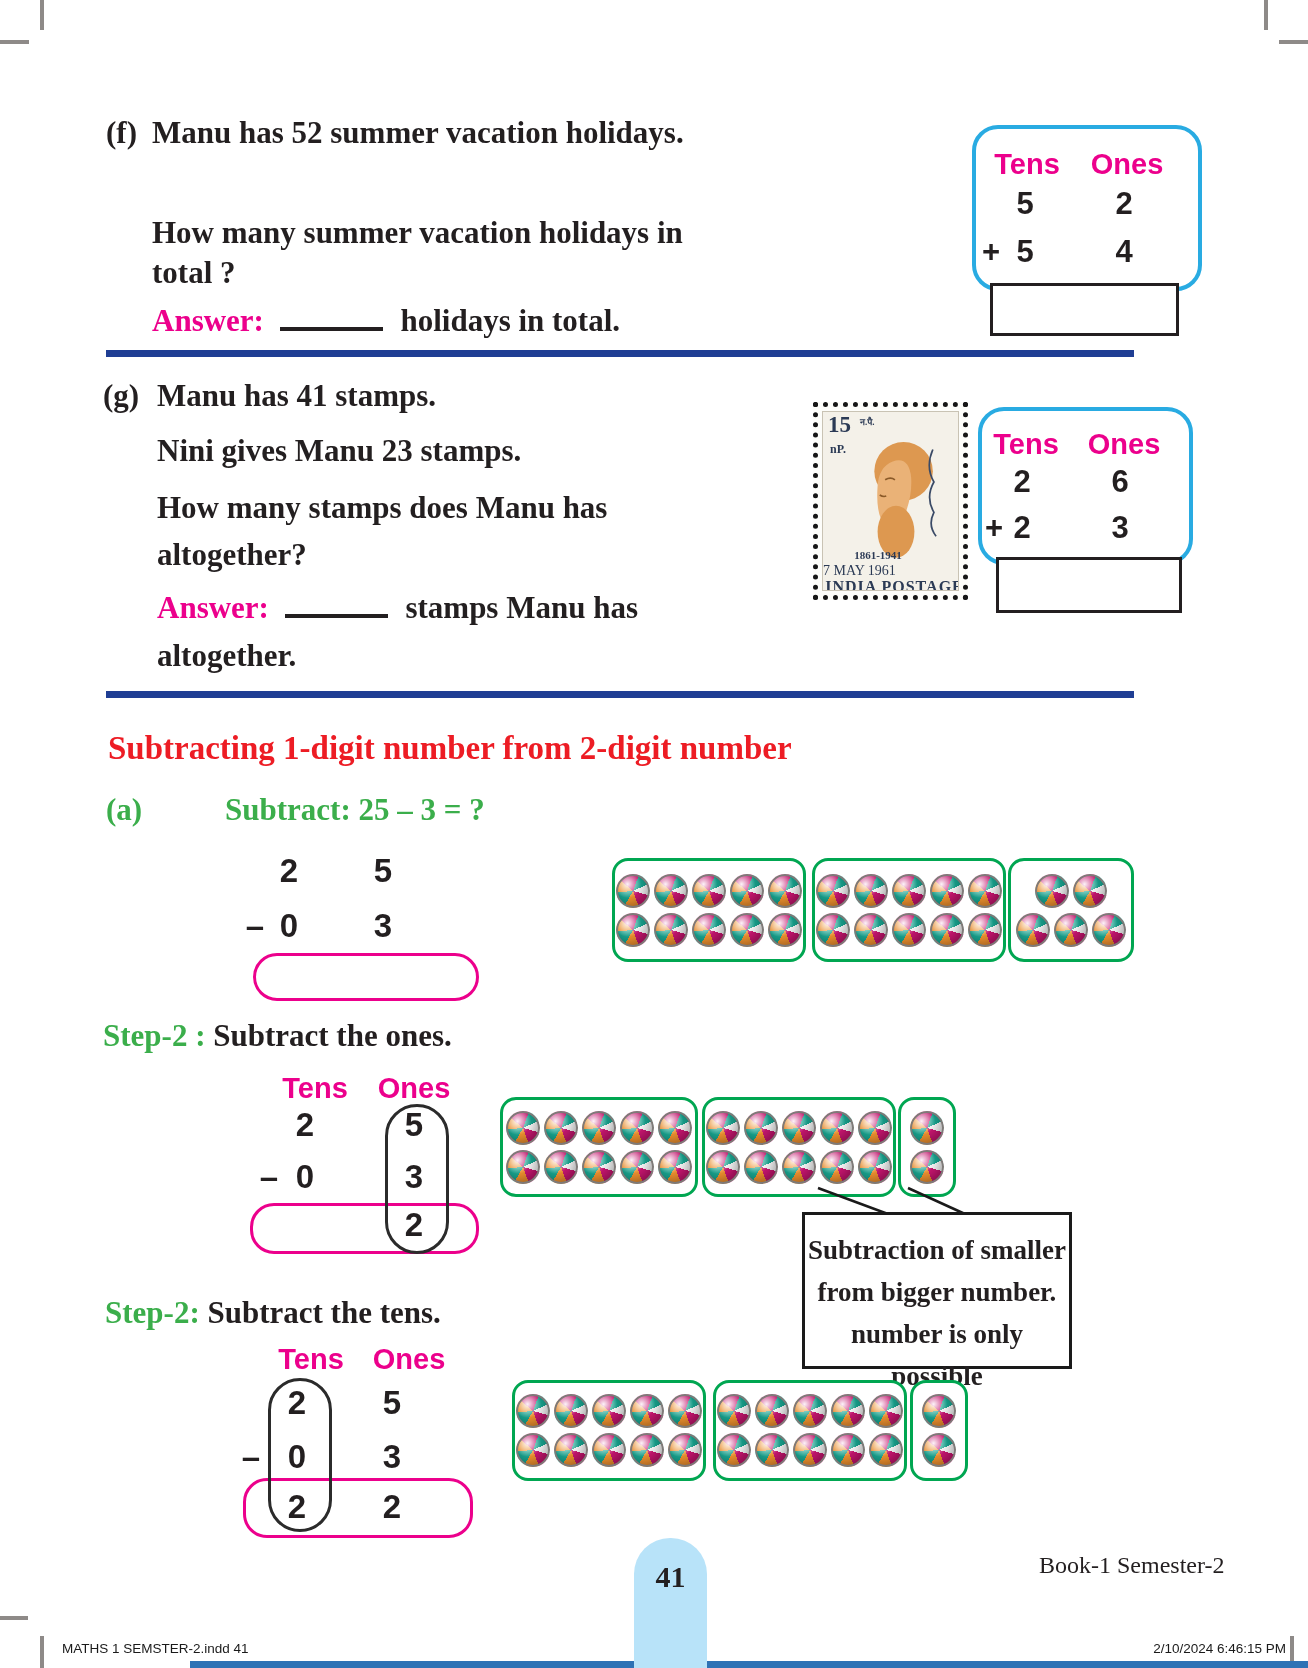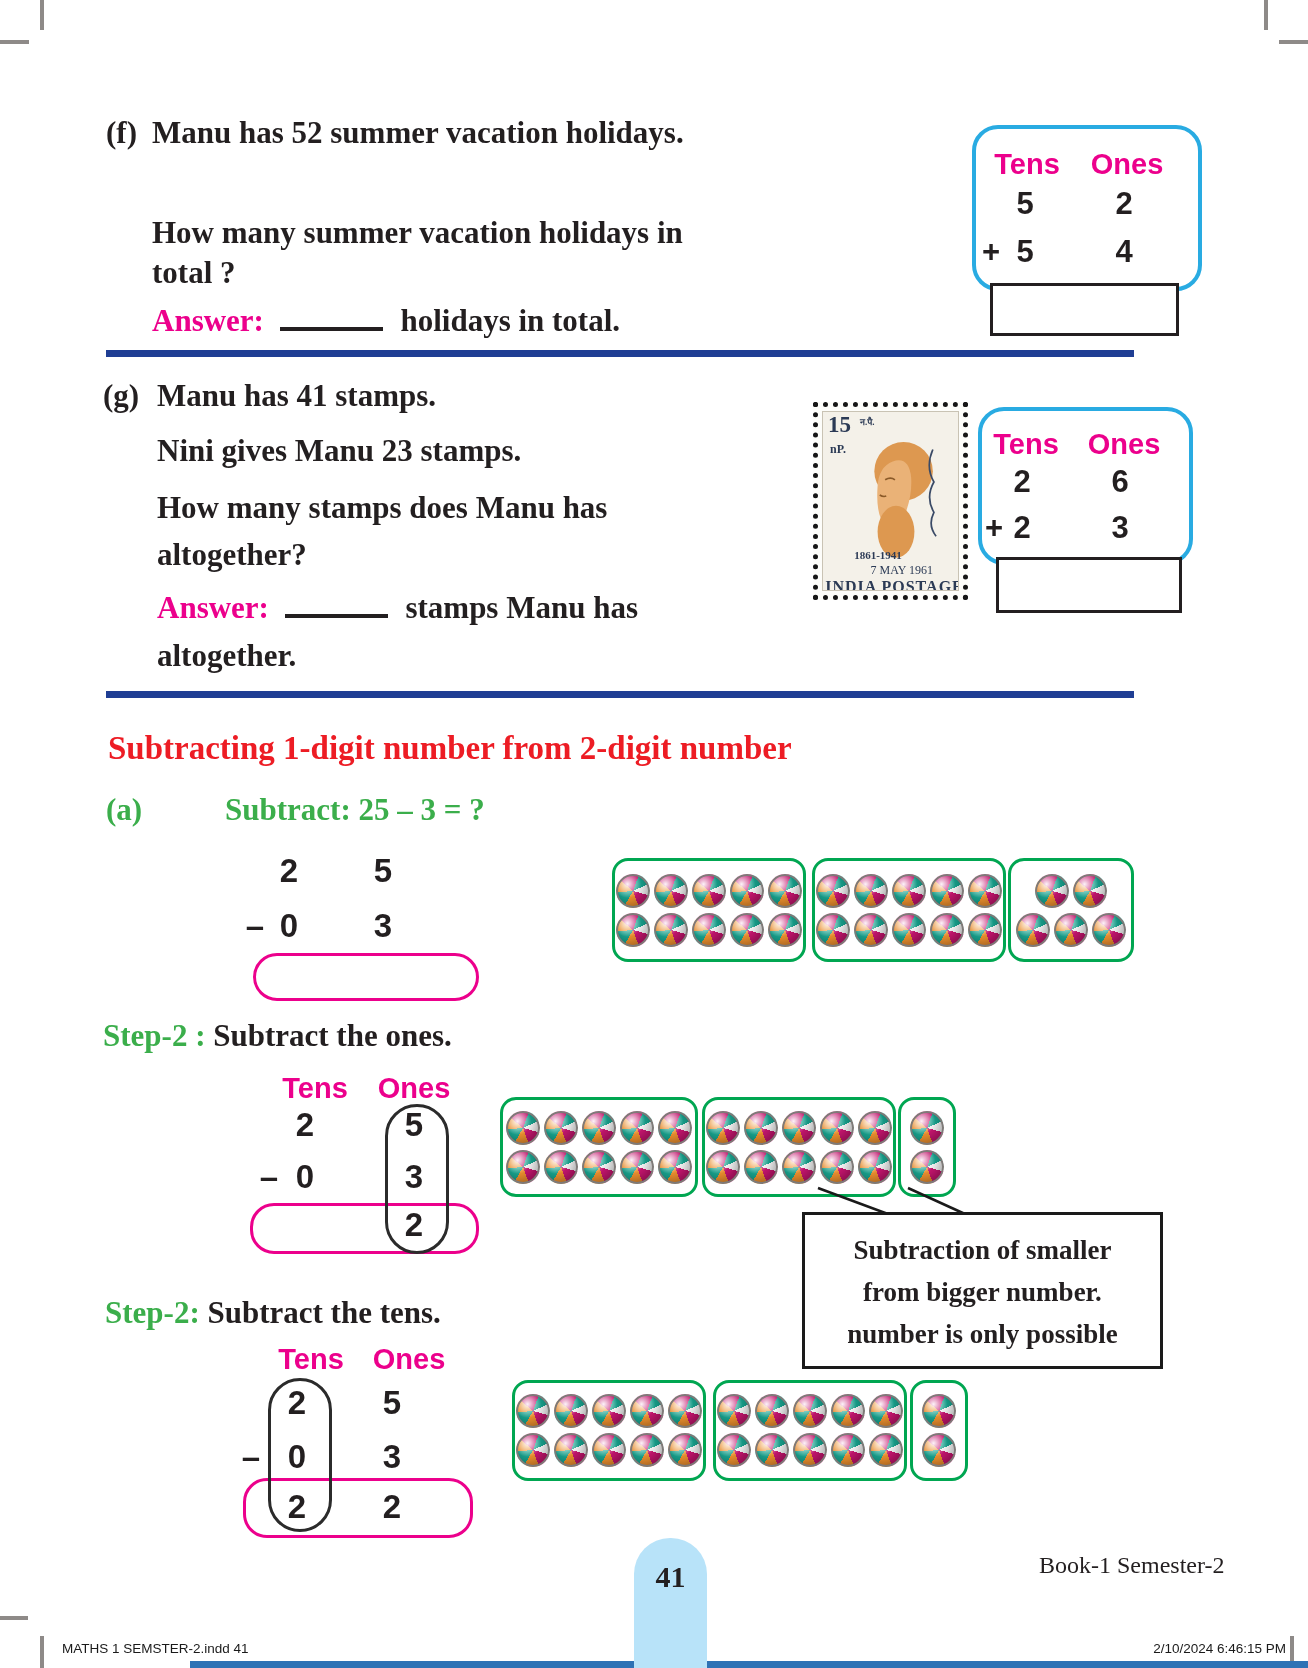--- a/index.html
+++ b/index.html
@@ -94,21 +94,21 @@
         <path d="M33 52 Q34 34 47 29 Q62 24 64 44 Q65 60 59 76 Q53 96 41 89 Q31 80 33 52 Z" fill="#eab277"></path>
         <ellipse cx="50" cy="94" rx="17" ry="24" fill="#dd9850"></ellipse>
         <path d="M40 46 q5 -3 9 0" stroke="#8a5a28" stroke-width="1.6" fill="none"></path>
         <path d="M35 60 q3 2 6 1" stroke="#8a5a28" stroke-width="1.4" fill="none"></path>
         <path d="M84 18 q-7 16 1 30 q-8 14 0 28 q-6 12 2 22" stroke="#3a4a66" stroke-width="1.6" fill="none"></path>
       </svg>
       <div class="t navy" style="left:5px;top:0px;font-size:23px;font-weight:700;">15</div>
       <div class="t navy" style="left:37px;top:3px;font-size:9px;font-weight:700;">न.पै.</div>
       <div class="t navy" style="left:7px;top:30px;font-size:12px;font-weight:700;">nP.</div>
       <div class="t navy" style="left:0;top:137px;width:110px;text-align:center;font-size:11px;font-weight:700;position:absolute;">1861-1941</div>
-      <div class="t navy" style="left:0;top:151px;width:110px;text-align:right;font-size:12px;position:absolute;">7 MAY 1961</div>
+      <div class="t navy" style="left:0;top:151px;width:110px;text-align:left;font-size:14px;position:absolute;">7 MAY 1961</div>
       <div class="t navy" style="left:0;top:166px;width:143px;text-align:center;font-size:16px;font-weight:700;letter-spacing:1px;position:absolute;">INDIA POSTAGE</div>
     </div>
   </div>
 
   <div class="pv-card" style="left:978px;top:407px;width:207px;height:150px;"></div>
   <div class="pv-head" style="left:1026px;top:428px;">Tens</div>
   <div class="pv-head" style="left:1124px;top:428px;">Ones</div>
   <div class="num cardnum" style="left:1022px;top:464px;">2</div>
   <div class="num cardnum" style="left:1120px;top:464px;">6</div>
   <div class="num cardnum" style="left:994px;top:510px;">+</div>
@@ -226,21 +226,21 @@
       </div>
       <div class="ball-row">
         <span class="ball"></span>
       </div>
     </div>
 
   <svg style="position:absolute;left:640px;top:1180px;" width="480" height="60" viewBox="0 0 480 60">
     <line x1="178" y1="8" x2="248" y2="34" stroke="#1a1a1a" stroke-width="2.5"></line>
     <line x1="268" y1="8" x2="325" y2="34" stroke="#1a1a1a" stroke-width="2.5"></line>
   </svg>
-  <div class="callout" style="left:802px;top:1212px;width:361px;height:157px;padding-top:14px;box-sizing:border-box;">
+  <div class="callout" style="left:802px;top:1212px;width:270px;height:157px;padding-top:14px;box-sizing:border-box;">
     <div>Subtraction of smaller</div>
     <div>from bigger number.</div>
     <div>number is only possible</div>
   </div>
 
   <div class="t serif b31" style="left:105px;top:1295px;">
     <span class="green">Step-2:</span>
     <span>Subtract the tens.</span>
   </div>
   <div class="pv-head" style="left:311px;top:1343px;">Tens</div>

